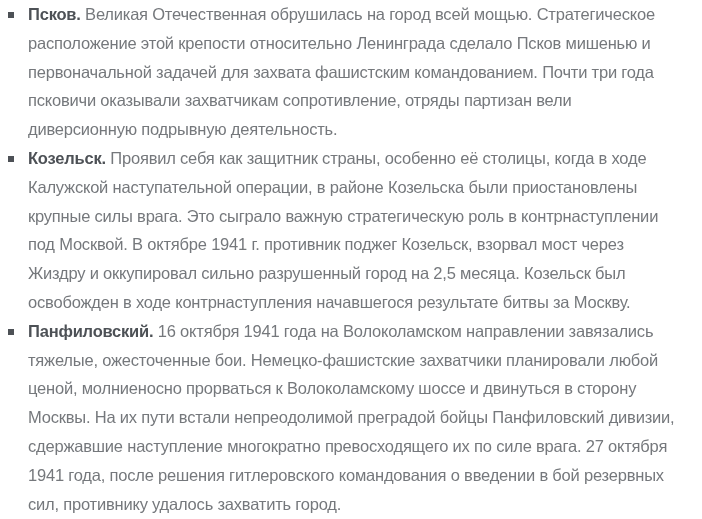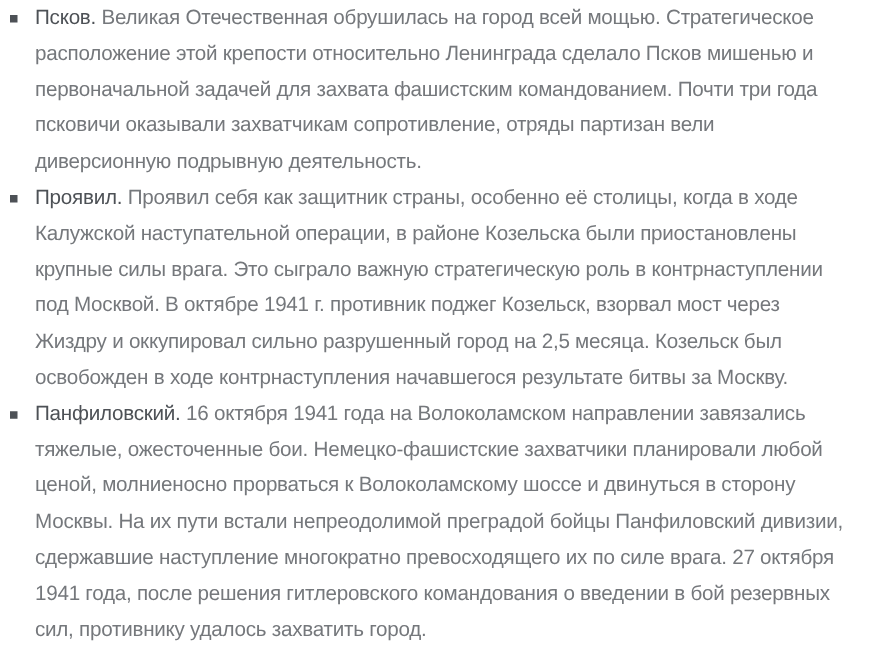--- a/index.html
+++ b/index.html
@@ -33,37 +33,37 @@
   .bullet {
     position: absolute;
     left: 8px;
     top: 12px;
     width: 6px;
     height: 6px;
     background: #4d5156;
     display: inline-block;
   }
   .city-name {
-    font-weight: normal;
+    font-weight: bold;
     color: #4d5156;
   }
 </style>
 </head>
 <body>
 
 <div class="content">
   <ul class="city-list">
     <li>
       <span class="bullet"></span>
       <span class="city-name">Псков.</span>
       <span>Великая Отечественная обрушилась на город всей мощью. Стратегическое расположение этой крепости относительно Ленинграда сделало Псков мишенью и первоначальной задачей для захвата фашистским командованием. Почти три года псковичи оказывали захватчикам сопротивление, отряды партизан вели диверсионную подрывную деятельность.</span>
     </li>
     <li>
       <span class="bullet"></span>
-      <span class="city-name">Проявил.</span>
+      <span class="city-name">Козельск.</span>
       <span>Проявил себя как защитник страны, особенно её столицы, когда в ходе Калужской наступательной операции, в районе Козельска были приостановлены крупные силы врага. Это сыграло важную стратегическую роль в контрнаступлении под Москвой. В октябре 1941 г. противник поджег Козельск, взорвал мост через Жиздру и оккупировал сильно разрушенный город на 2,5 месяца. Козельск был освобожден в ходе контрнаступления начавшегося результате битвы за Москву.</span>
     </li>
     <li>
       <span class="bullet"></span>
       <span class="city-name">Панфиловский.</span>
       <span>16 октября 1941 года на Волоколамском направлении завязались тяжелые, ожесточенные бои. Немецко-фашистские захватчики планировали любой ценой, молниеносно прорваться к Волоколамскому шоссе и двинуться в сторону Москвы. На их пути встали непреодолимой преградой бойцы Панфиловский дивизии, сдержавшие наступление многократно превосходящего их по силе врага. 27 октября 1941 года, после решения гитлеровского командования о введении в бой резервных сил, противнику удалось захватить город.</span>
     </li>
   </ul>
 </div>
 

